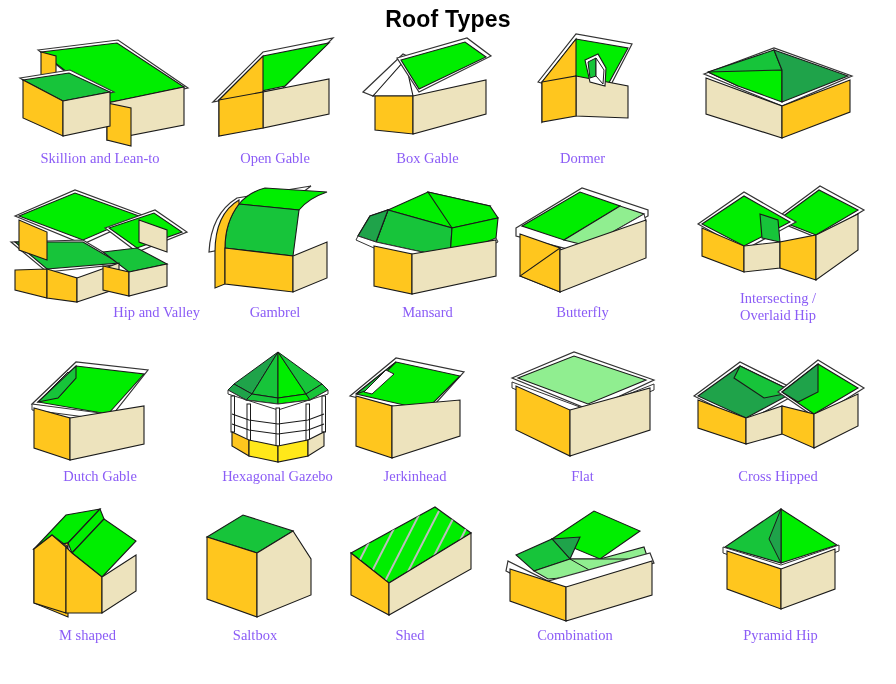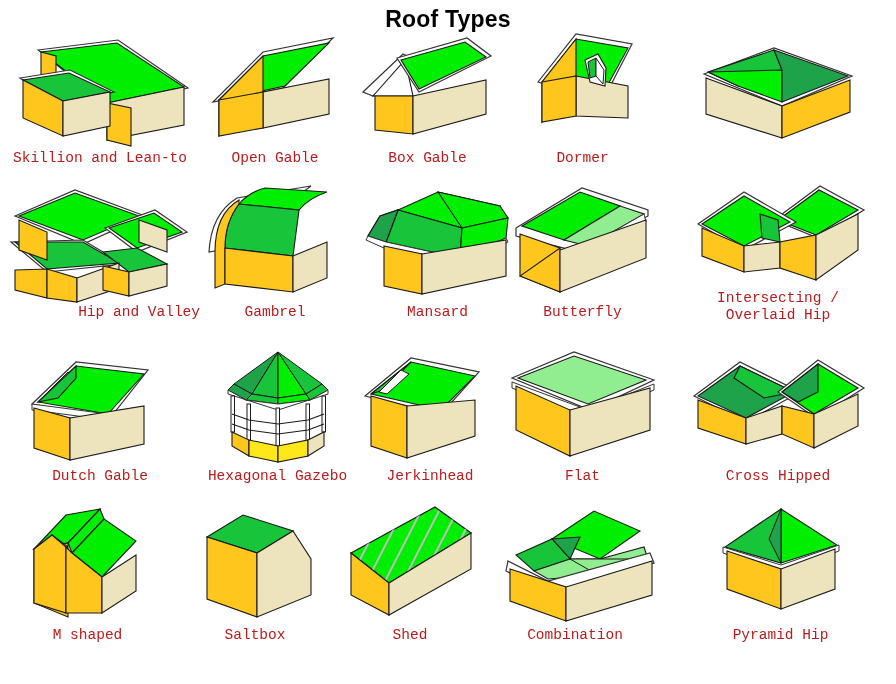--- a/index.html
+++ b/index.html
@@ -14,22 +14,22 @@
     position:absolute;top:6px;left:0;width:896px;text-align:center;
     font-size:23px;font-weight:bold;color:#000000;letter-spacing:.2px;
   }
 
   .grid{position:absolute;top:30px;left:0;width:896px;}
   .row{position:relative;width:896px;}
   .cell{position:absolute;text-align:center;}
   .art{position:relative;margin:0 auto;}
   .art svg{display:block;overflow:visible;}
   .cap{
-    font-size:14.5px;color:#b91c1c;line-height:1.18;
-    font-family:Liberation Mono, monospace;white-space:pre-line;
+    font-size:14.5px;color:#8b5cf6;line-height:1.18;
+    font-family:Liberation Serif, serif;white-space:pre-line;
     margin-top:2px;
   }
 </style>
 </head>
 <body>
 
 <div id="page">
 
   <div id="title">Roof Types</div>
 
@@ -172,21 +172,21 @@
 
             <path d="M12,72 Q12,34 36,20 L36,24 Q22,42 22,68 L22,104 L12,108 Z" fill="#FFC61E" stroke="#1a1a1a" stroke-width="1.1"></path>
             <path d="M22,68 L22,104 L90,112 L90,76 Z" fill="#FFC61E" stroke="#1a1a1a" stroke-width="1.1"></path>
 
             <polygon points="90,76 124,62 124,98 90,112" fill="#EDE3BD" stroke="#1a1a1a" stroke-width="1.1"></polygon>
           </svg>
         </div>
         <div class="cap">Gambrel</div>
       </div>
 
-      <div class="cell" style="left:360px;top:0px;width:155px;">
+      <div class="cell" style="left:350px;top:0px;width:155px;">
         <div class="art" style="width:155px;height:122px;">
           <svg width="155" height="122" viewBox="0 0 155 122">
 
             <polygon points="38,30 78,12 140,26 102,48" fill="#00EE00" stroke="#1a1a1a" stroke-width="1.1"></polygon>
 
             <polygon points="78,12 140,26 148,38 102,48" fill="#00EE00" stroke="#1a1a1a" stroke-width="1.1"></polygon>
 
             <polygon points="38,30 102,48 100,78 26,62" fill="#17C43A" stroke="#1a1a1a" stroke-width="1.1"></polygon>
 
             <polygon points="38,30 26,62 8,56 20,36" fill="#1FA34A" stroke="#1a1a1a" stroke-width="1.1"></polygon>
@@ -297,21 +297,21 @@
 
             <polygon points="14,84 31,92 31,108 14,98" fill="#FFC61E" stroke="#1a1a1a" stroke-width="1.1"></polygon>
             <polygon points="31,92 60,98 60,114 31,108" fill="#FFE81A" stroke="#1a1a1a" stroke-width="1.1"></polygon>
             <polygon points="60,98 90,92 90,108 60,114" fill="#FFE81A" stroke="#1a1a1a" stroke-width="1.1"></polygon>
             <polygon points="90,92 106,84 106,98 90,108" fill="#EDE3BD" stroke="#1a1a1a" stroke-width="1.1"></polygon>
           </svg>
         </div>
         <div class="cap">Hexagonal Gazebo</div>
       </div>
 
-      <div class="cell" style="left:355px;top:0px;width:150px;text-align:center;">
+      <div class="cell" style="left:340px;top:0px;width:150px;text-align:center;">
         <div class="art" style="width:150px;height:118px;">
           <svg width="150" height="118" viewBox="0 0 150 118">
             <polygon points="10,48 56,10 124,24 86,66" fill="#ffffff" stroke="#333" stroke-width="1.2"></polygon>
             <polygon points="16,46 56,14 120,28 86,62" fill="#00EE00" stroke="#1a1a1a" stroke-width="1.1"></polygon>
 
             <polygon points="16,46 34,40 50,20 56,14" fill="#17C43A" stroke="#1a1a1a" stroke-width="1.1"></polygon>
             <polygon points="24,44 46,22 54,26 32,46" fill="#ffffff" stroke="#1a1a1a" stroke-width="1"></polygon>
 
             <polygon points="16,48 16,98 52,110 52,58" fill="#FFC61E" stroke="#1a1a1a" stroke-width="1.1"></polygon>
 

